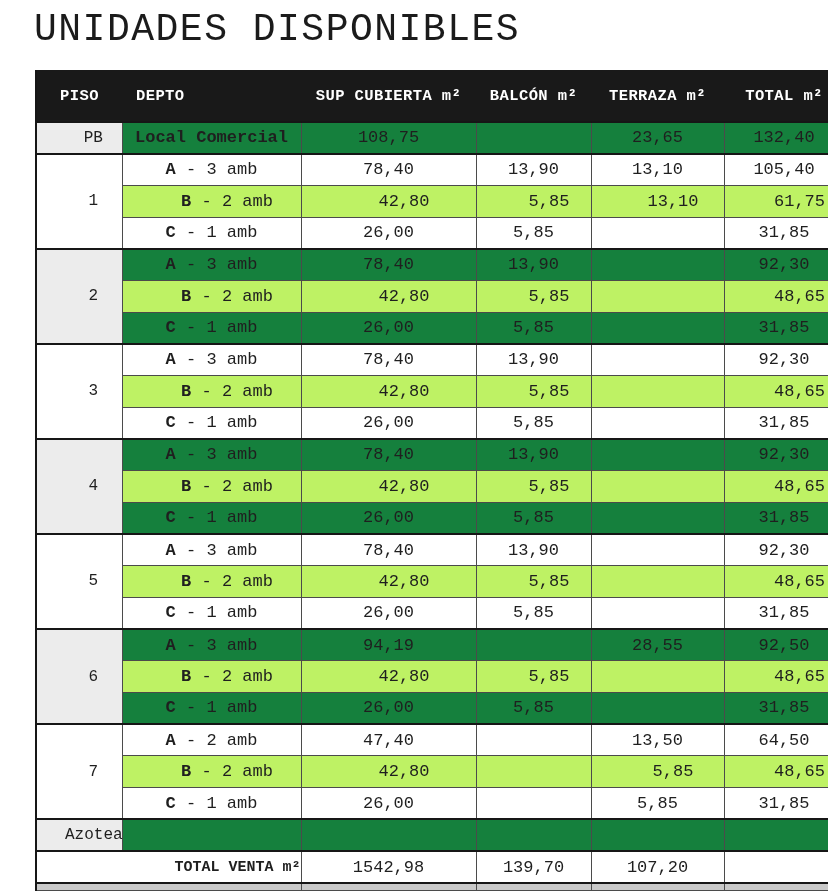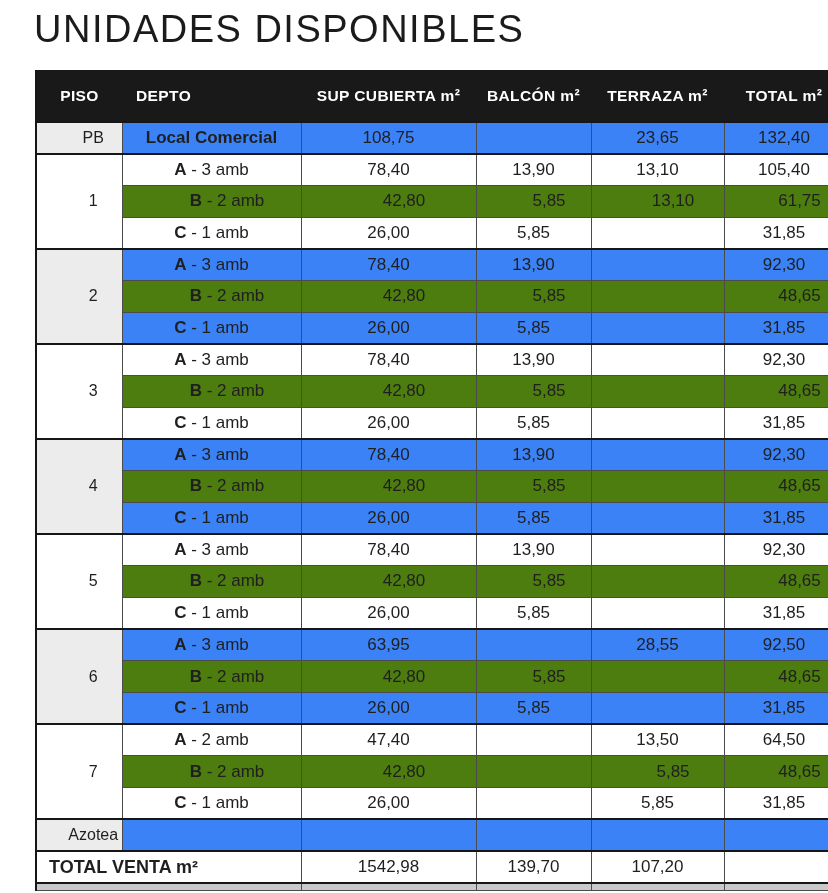--- a/index.html
+++ b/index.html
@@ -5,21 +5,21 @@
   html, body {
     margin: 0;
     padding: 0;
     background: #ffffff;
     width: 828px;
     height: 893px;
     overflow: hidden;
     font-family: "Liberation Sans", sans-serif;
     color: #1f1f1f;
   }
-  .page { position: relative; width: 828px; height: 893px; }
+  .page { position: relative; width: 828px; height: 893px; font-family: Liberation Mono, monospace; }
   h1.title {
     margin: 0;
     position: absolute;
     left: 34px;
     top: 8px;
     font-size: 38px;
     font-weight: 400;
     letter-spacing: 1.5px;
     color: #1b1b1b;
     white-space: nowrap;
@@ -64,32 +64,32 @@
   tbody td {
     border: 1px solid #4b4b4b;
     text-align: center;
     vertical-align: middle;
     font-size: 17px;
     padding: 0;
     white-space: nowrap;
   }
   tr.group-start td { border-top: 2px solid #161616; }
   .tone-white td { background: #ffffff; }
-  .tone-light td { background: #3b82f6; }
-  .tone-mid   td { background: #4d7c0f; padding-left: 31px; }
+  .tone-light td { background: #15803d; }
+  .tone-mid   td { background: #bef264; padding-left: 31px; }
   td.piso-cell { font-size: 16px; padding-left: 28px; }
   td.piso-cell.light { background: #ececec; }
   td.piso-cell.white { background: #ffffff; }
   td.depto-cell b { font-weight: bold; }
   tr.total-row td { background: #ffffff; }
   tr.total-row td.total-label {
-    text-align: left;
+    text-align: right;
     padding-left: 12px;
     font-weight: bold;
-    font-size: 18px;
+    font-size: 15px;
   }
   tr.partial-row td { background: #c9c9c9; }
 </style>
 </head>
 <body>
 
 <div class="page">
   <h1 class="title">UNIDADES DISPONIBLES</h1>
   <div class="table-wrap">
     <table class="units">
@@ -218,21 +218,21 @@
           <tr class="tone-white">
             <td class="depto-cell"><b>C</b> - 1 amb</td>
             <td class="num-cell">26,00</td>
             <td class="num-cell">5,85</td>
             <td class="num-cell"></td>
             <td class="num-cell">31,85</td>
           </tr>
           <tr class="tone-light group-start">
             <td rowspan="3" class="piso-cell light">6</td>
             <td class="depto-cell"><b>A</b> - 3 amb</td>
-            <td class="num-cell">63,95</td>
+            <td class="num-cell">94,19</td>
             <td class="num-cell"></td>
             <td class="num-cell">28,55</td>
             <td class="num-cell">92,50</td>
           </tr>
           <tr class="tone-mid">
             <td class="depto-cell"><b>B</b> - 2 amb</td>
             <td class="num-cell">42,80</td>
             <td class="num-cell">5,85</td>
             <td class="num-cell"></td>
             <td class="num-cell">48,65</td>

